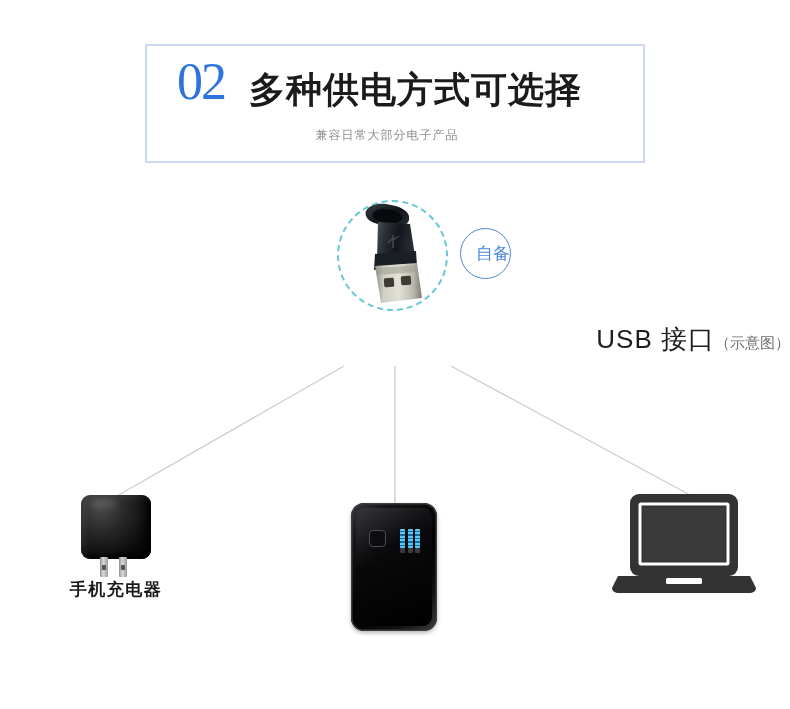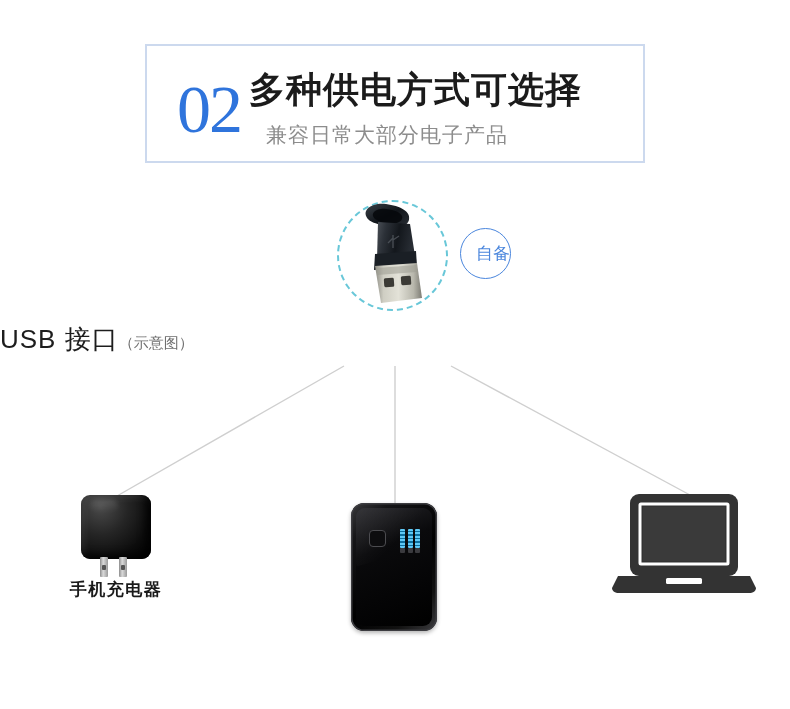--- a/index.html
+++ b/index.html
@@ -12,36 +12,35 @@
   }
 
   
   #header-banner{
     position:absolute;left:145px;top:44px;width:500px;height:119px;
     border:2px solid #ccd9ee;box-sizing:border-box;background:#fff;
   }
   #header-number{
     position:absolute;left:30px;top:2px;
     font-family:"Liberation Serif","DejaVu Serif",serif;
-    font-size:68px;line-height:68px;font-weight:400;
+    font-size:52px;line-height:68px;font-weight:400;
     color:#2f74dc;letter-spacing:-2px;
     z-index:1;
-    margin-top:27px;
   }
   #header-title{
     position:absolute;left:102px;top:22px;
     font-size:36px;line-height:44px;font-weight:700;
     color:#1b1b1b;letter-spacing:1px;
     z-index:2;
     text-shadow:0 0 1px rgba(255,255,255,.9);
   }
   #header-subtitle{
     position:absolute;left:0;right:16px;top:78px;
     text-align:center;
-    font-size:21px;line-height:22px;color:#8d8d8d;letter-spacing:1px;
+    font-size:12px;line-height:22px;color:#8d8d8d;letter-spacing:1px;
   }
 
   
   #usb-node{position:absolute;left:337px;top:200px;width:115px;height:112px;}
   #usb-dashed-ring{
     position:absolute;left:0;top:0;width:111px;height:111px;
     border:2px dashed #68c7d8;border-radius:50%;box-sizing:border-box;
   }
   #usb-connector{position:absolute;left:16px;top:2px;width:80px;height:104px;}
 
@@ -49,21 +48,21 @@
     position:absolute;left:460px;top:228px;
     width:51px;height:51px;border-radius:50%;
     border:1.5px solid #4a86dd;box-sizing:border-box;
     color:#4a86dd;font-size:17px;font-weight:400;
     display:flex;align-items:center;justify-content:flex-end;
     letter-spacing:0px;
   }
 
   #usb-label-row{
     position:absolute;left:0;right:0;top:322px;
-    text-align:left;white-space:nowrap;
+    text-align:right;white-space:nowrap;
   }
   #usb-label-main{font-size:26px;color:#1d1d1d;letter-spacing:1px;}
   #usb-label-note{font-size:15px;color:#6e6e6e;letter-spacing:0px;}
 
   
   #connector-lines{position:absolute;left:0;top:0;width:790px;height:709px;
     pointer-events:none;}
 
   
   .device-node{position:absolute;text-align:center;}

